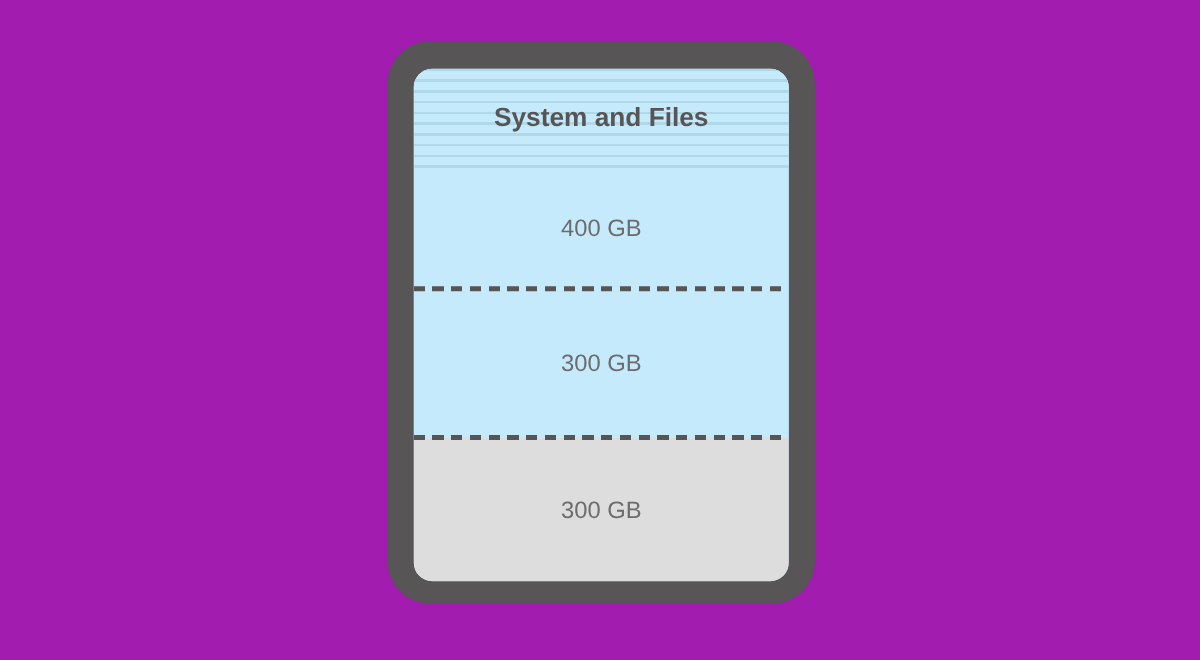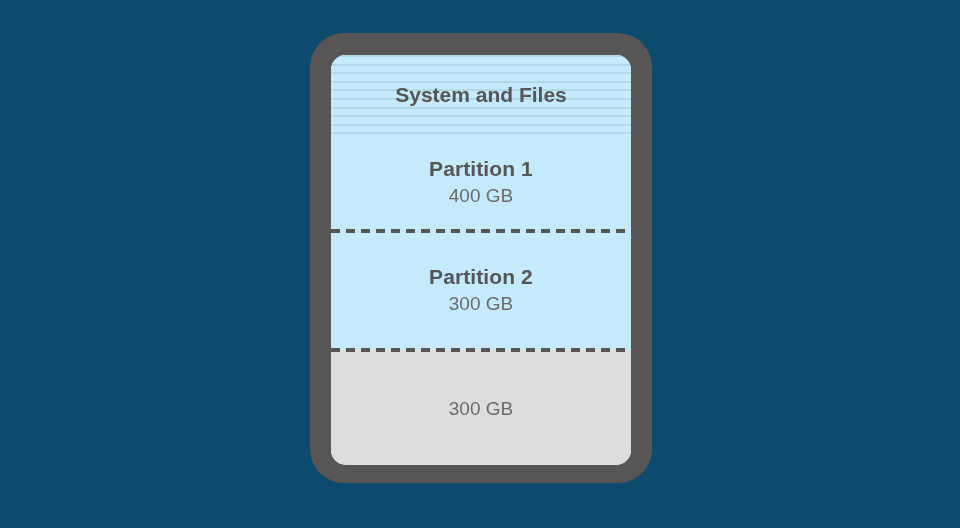--- a/index.html
+++ b/index.html
@@ -12,21 +12,21 @@
     height: 528px;
     overflow: hidden;
     font-family: "Liberation Sans", sans-serif;
     -webkit-font-smoothing: antialiased;
   }
 
   #canvas {
     position: relative;
     width: 960px;
     height: 528px;
-    background: #0c4a6e;
+    background: #a21caf;
   }
 
   
   .drive-shell {
     position: absolute;
     left: 310px;
     top: 33px;
     width: 342px;
     height: 450px;
     background: #575556;
@@ -138,26 +138,24 @@
 
   <div class="drive-shell"></div>
 
   <div class="drive-inner">
 
     <div class="band-system">
       <div class="system-title">System and Files</div>
     </div>
 
     <div class="band band-p1">
-      <div class="band-title">Partition 1</div>
       <div class="band-size">400 GB</div>
     </div>
 
     <div class="band band-p2">
-      <div class="band-title">Partition 2</div>
       <div class="band-size">300 GB</div>
     </div>
 
     <div class="band band-undef">
       <div class="band-size">300 GB</div>
     </div>
 
   </div>
 
   <div class="divider" id="divider-1"></div>

